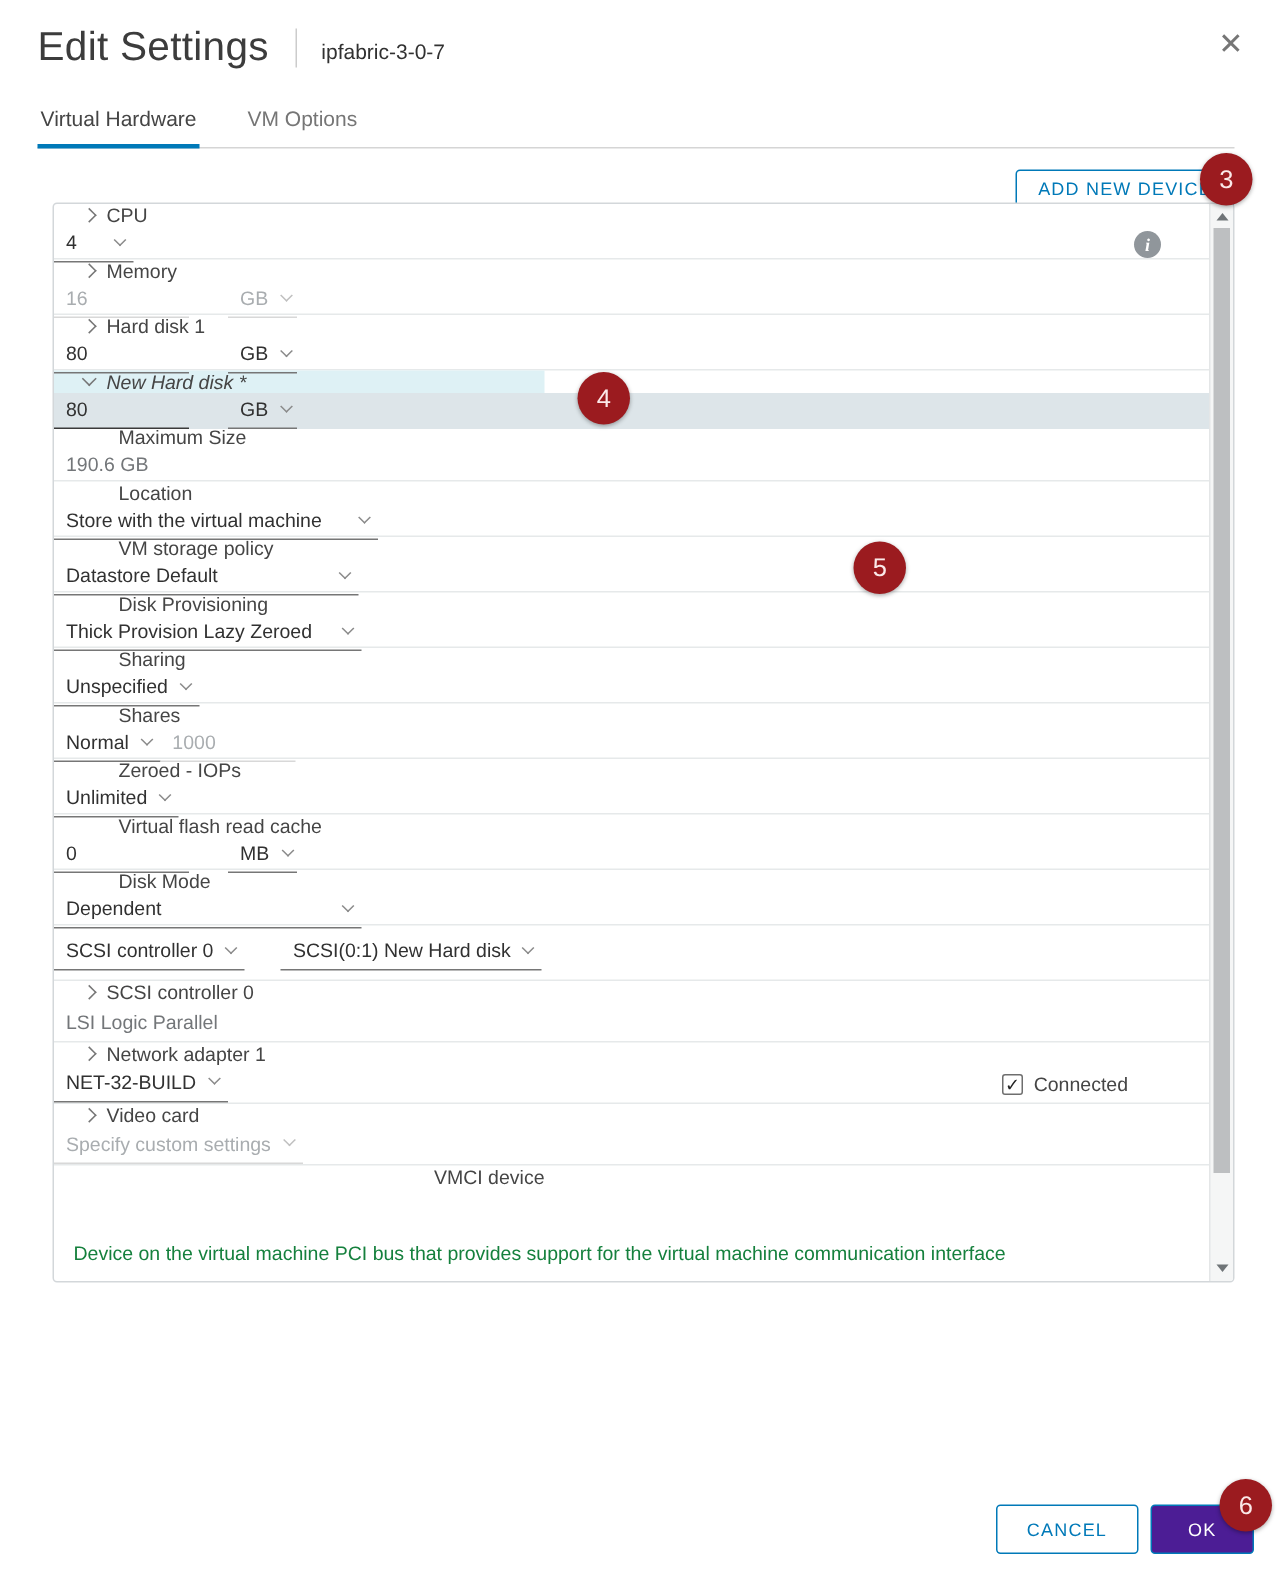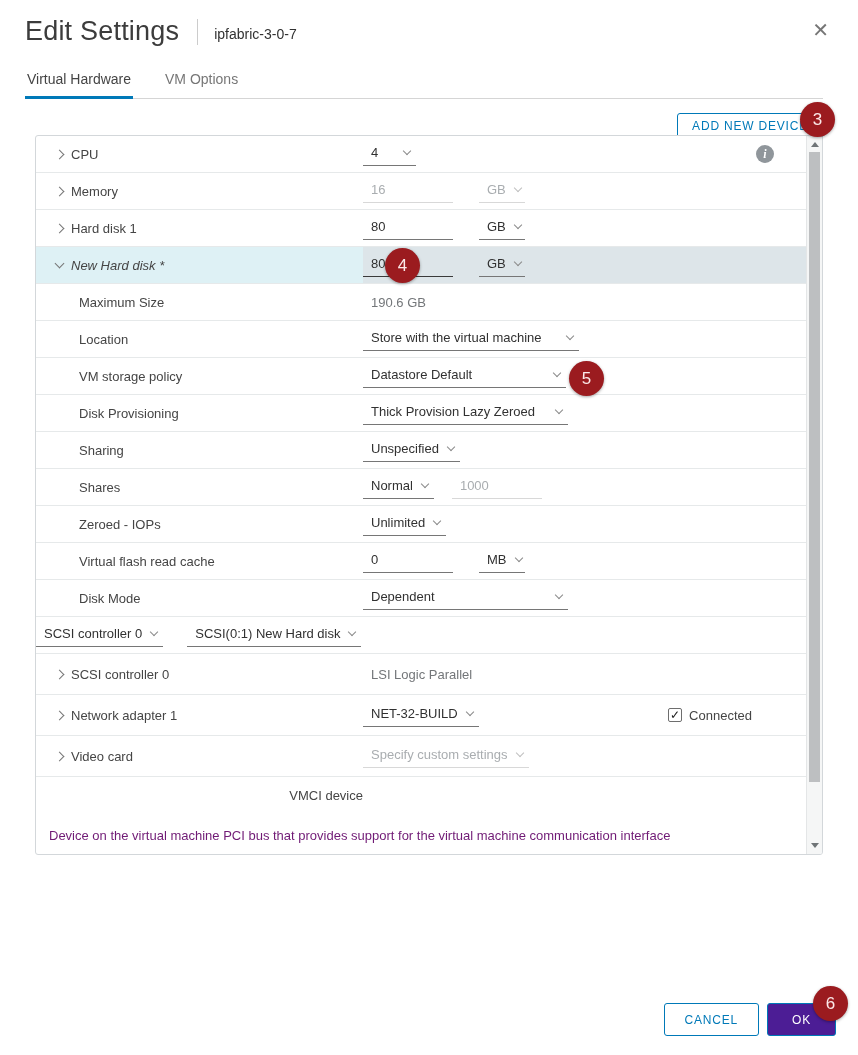--- a/index.html
+++ b/index.html
@@ -36,21 +36,21 @@
     font-family:"Liberation Sans", sans-serif;
   }
   .btn.primary { background:#4c1d95; color:#fff; }
 
   
   .hw-table {
     position:absolute; left:35px; top:135px; width:788px; height:720px;
     border:1px solid #d3d7da; border-radius:3px; background:#fff; overflow:hidden;
   }
   .rows { position:absolute; left:0; top:0; right:16px; }
-  .row { display:flex; align-items:stretch; height:37px; border-bottom:1px solid #e6e9ea; }
+  .row { display:flex; align-items:stretch; height:37px; border-bottom:1px solid #e6e9ea;flex-direction:column; }
   .row.tall { height:41px; }
   .lbl { width:327px; display:flex; align-items:center; padding-left:20px; flex-shrink:0; }
   .lbl.sub { padding-left:43px; }
   .lbl.plain { padding-left:27px;justify-content:flex-end; }
   .lbl-text { font-size:13px; color:#454545; margin-left:8px; }
   .lbl.sub .lbl-text, .lbl.plain .lbl-text { margin-left:0; }
   .lbl-text.italic { font-style:italic; }
   .ctrl { display:flex; align-items:center; flex:1; position:relative; padding-right:10px; }
 
   .row.hl .lbl { background:#def1f5; }
@@ -76,38 +76,38 @@
     width:90px; border:none; border-bottom:1px solid #767676; outline:none;
     font-size:13px; color:#313131; padding:3px 6px 5px 8px; background:transparent;
     font-family:"Liberation Sans", sans-serif;
   }
   .tin.dis { color:#a9adb0; border-bottom-color:#d8d8d8; }
   .tin.focused { border-bottom-color:#3a3a3a; }
   .static-val { font-size:13px; color:#737679; padding-left:8px; }
 
   .unit { margin-left:26px; width:46px; }
   .w203 { width:203px; } .w216 { width:216px; } .w205 { width:205px; }
-  .m18 { margin-left:18px; } .m8 { margin-left:24px; }
+  .m18 { } .m8 { margin-left:24px; }
 
   
   .info-ic {
     margin-left:auto; margin-right:22px; width:18px; height:18px; border-radius:50%;
     background:#90969b; color:#fff; font-size:12px; font-style:italic; font-weight:700;
     display:flex; align-items:center; justify-content:center; font-family:"Liberation Serif", serif;
   }
 
   
   .cb-wrap { margin-left:auto; margin-right:44px; display:flex; align-items:center; gap:7px; }
   .cb { width:14px; height:14px; border:1px solid #6e6e6e; border-radius:2px; background:#fff;
         display:flex; align-items:center; justify-content:center; font-size:12px; color:#222; cursor:pointer; line-height:1; }
   .cb-label { font-size:13px; color:#454545; }
 
   
   .desc-row { height:42px; display:flex; align-items:center; padding-left:13px; }
-  .desc-text { font-size:13px; color:#701a75; }
+  .desc-text { font-size:13px; color:#15803d; }
   .vmci-pad { height:37px; border-bottom:none; }
 
   
   .sbar { position:absolute; top:0; right:0; width:16px; height:100%; background:#f5f6f6; border-left:1px solid #e4e6e7; }
   .sbar .arr { position:absolute; left:4px; width:0; height:0; border-left:4px solid transparent; border-right:4px solid transparent; }
   .sbar .arr.up { top:6px; border-bottom:5px solid #6f7477; }
   .sbar .arr.down { bottom:6px; border-top:5px solid #6f7477; }
   .sbar .thumb { position:absolute; left:2px; top:16px; width:11px; height:630px; background:#bdbfc1; }
 
   

